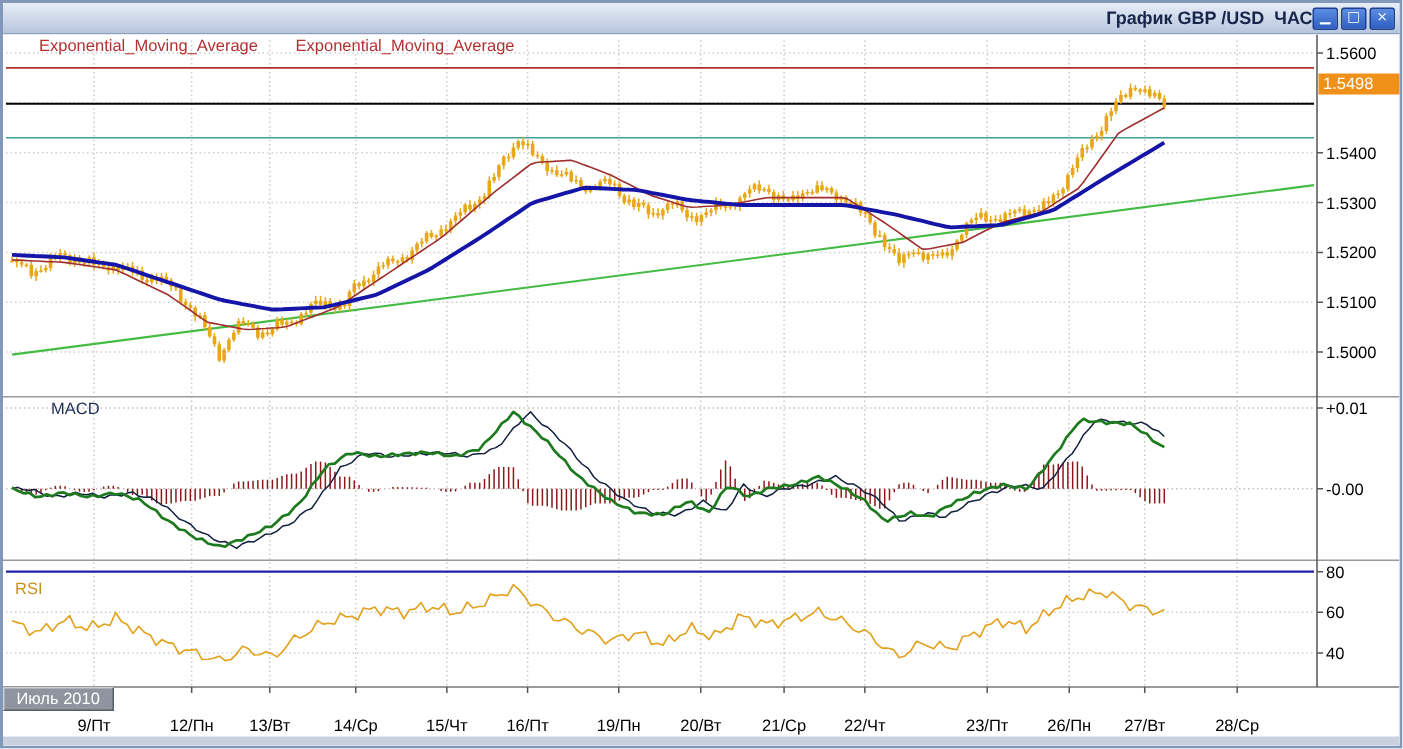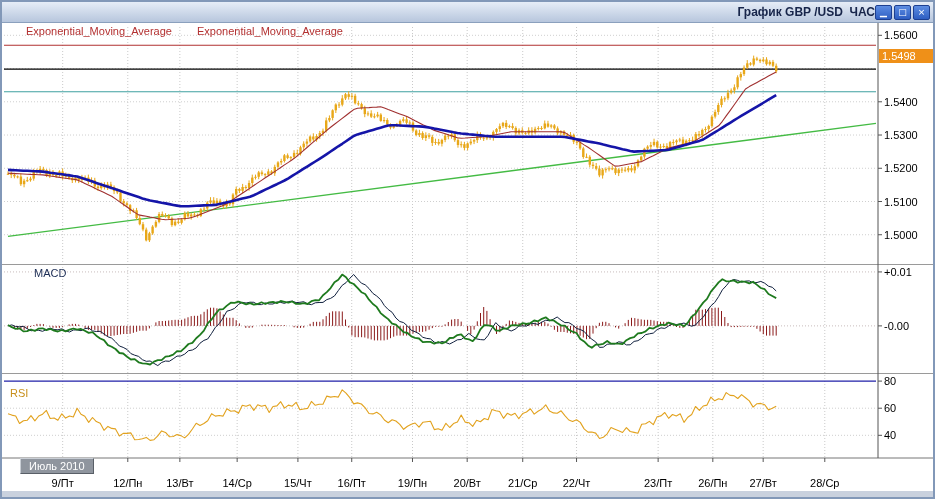--- a/index.html
+++ b/index.html
@@ -28,21 +28,21 @@
   .overlay{position:absolute;font-size:11px;z-index:2;white-space:nowrap;}
   #ema-labels{left:8px;top:2px;color:#b33030;}
   #ema-labels span{margin-right:6px;margin-left:16px;}
   #macd-label{left:8px;top:244px;color:#1c2d55;margin-left:24px;}
   #rsi-label{left:8px;top:364px;color:#c8901c;}
   #price-badge{
     left:877px;top:26px;width:52px;height:14px;background:#ef9018;color:#ffffff;
     line-height:14px;padding-left:3px;font-size:11px;
   }
   #month-box{
-    left:18px;top:435px;height:14px;line-height:14px;background:#8f959e;color:#ffffff;
+    left:0;top:435px;height:14px;line-height:14px;background:#8f959e;color:#ffffff;
     padding:0 8px;border:1px solid;border-color:#c9ced5 #595f67 #595f67 #c9ced5;
   }
 </style>
 </head>
 <body>
 
 <div class="window">
   <div class="titlebar">
     <span class="title">График GBP /USD  ЧАС</span>
     <span class="controls">

